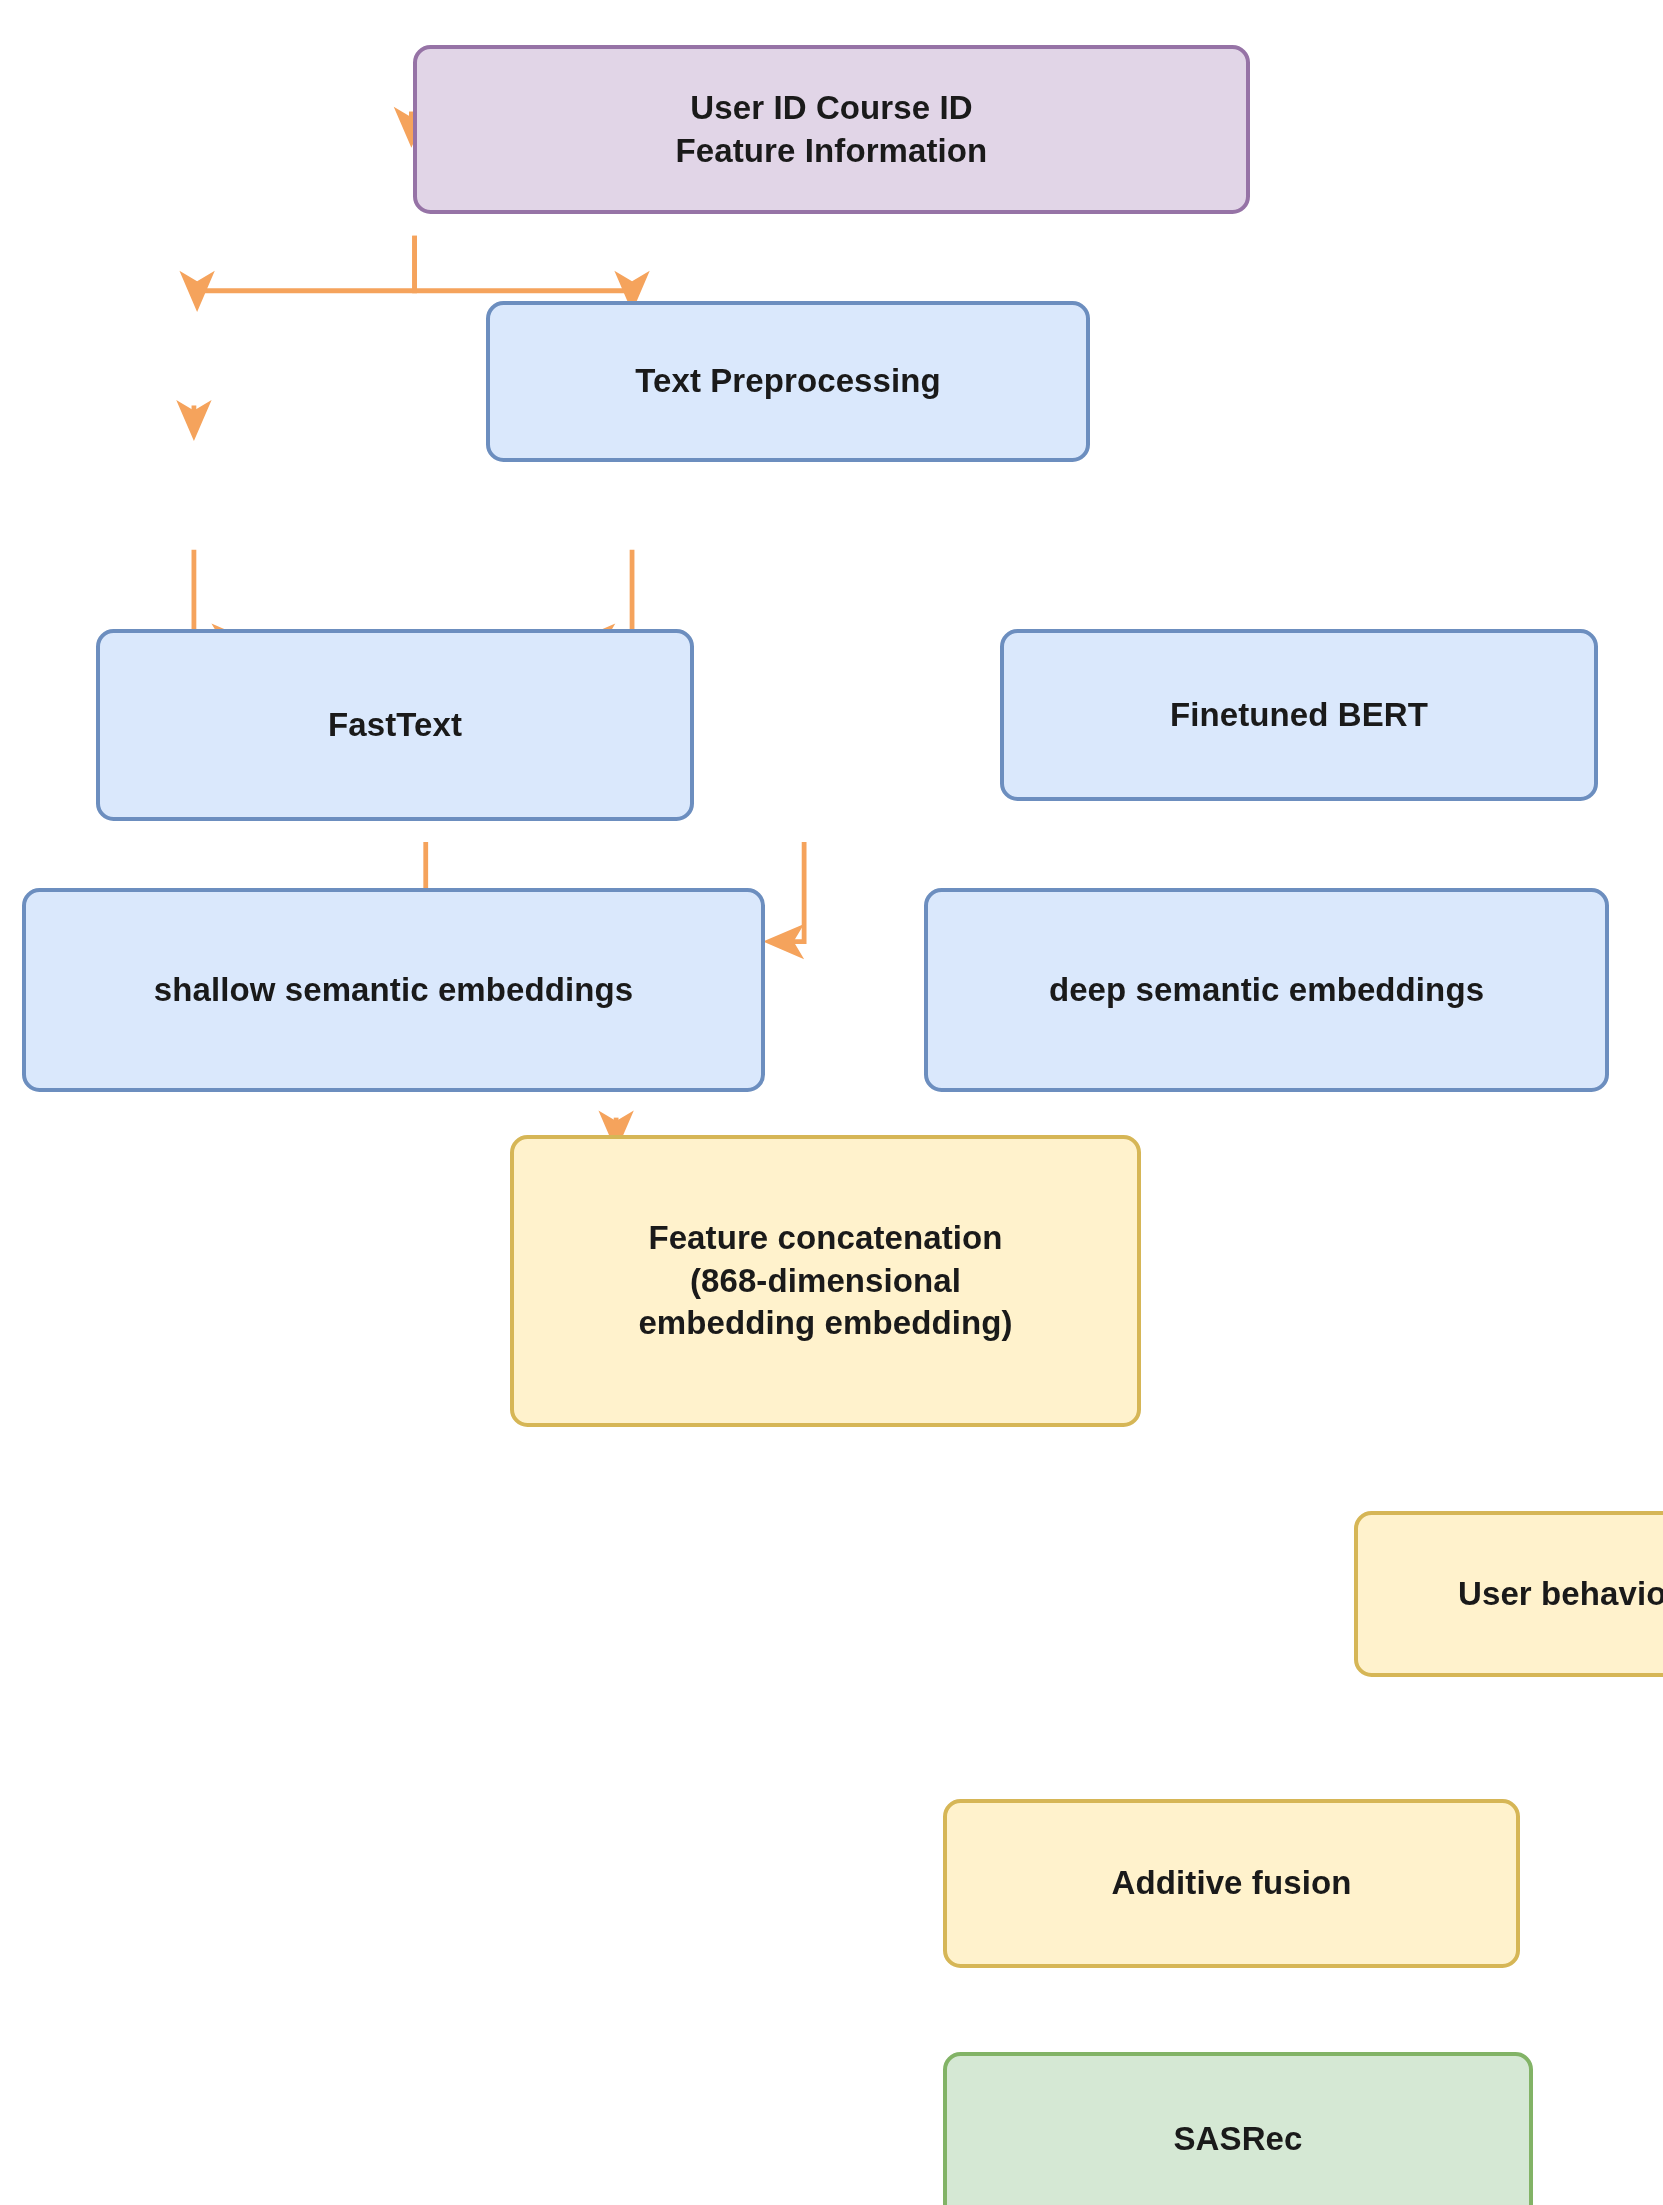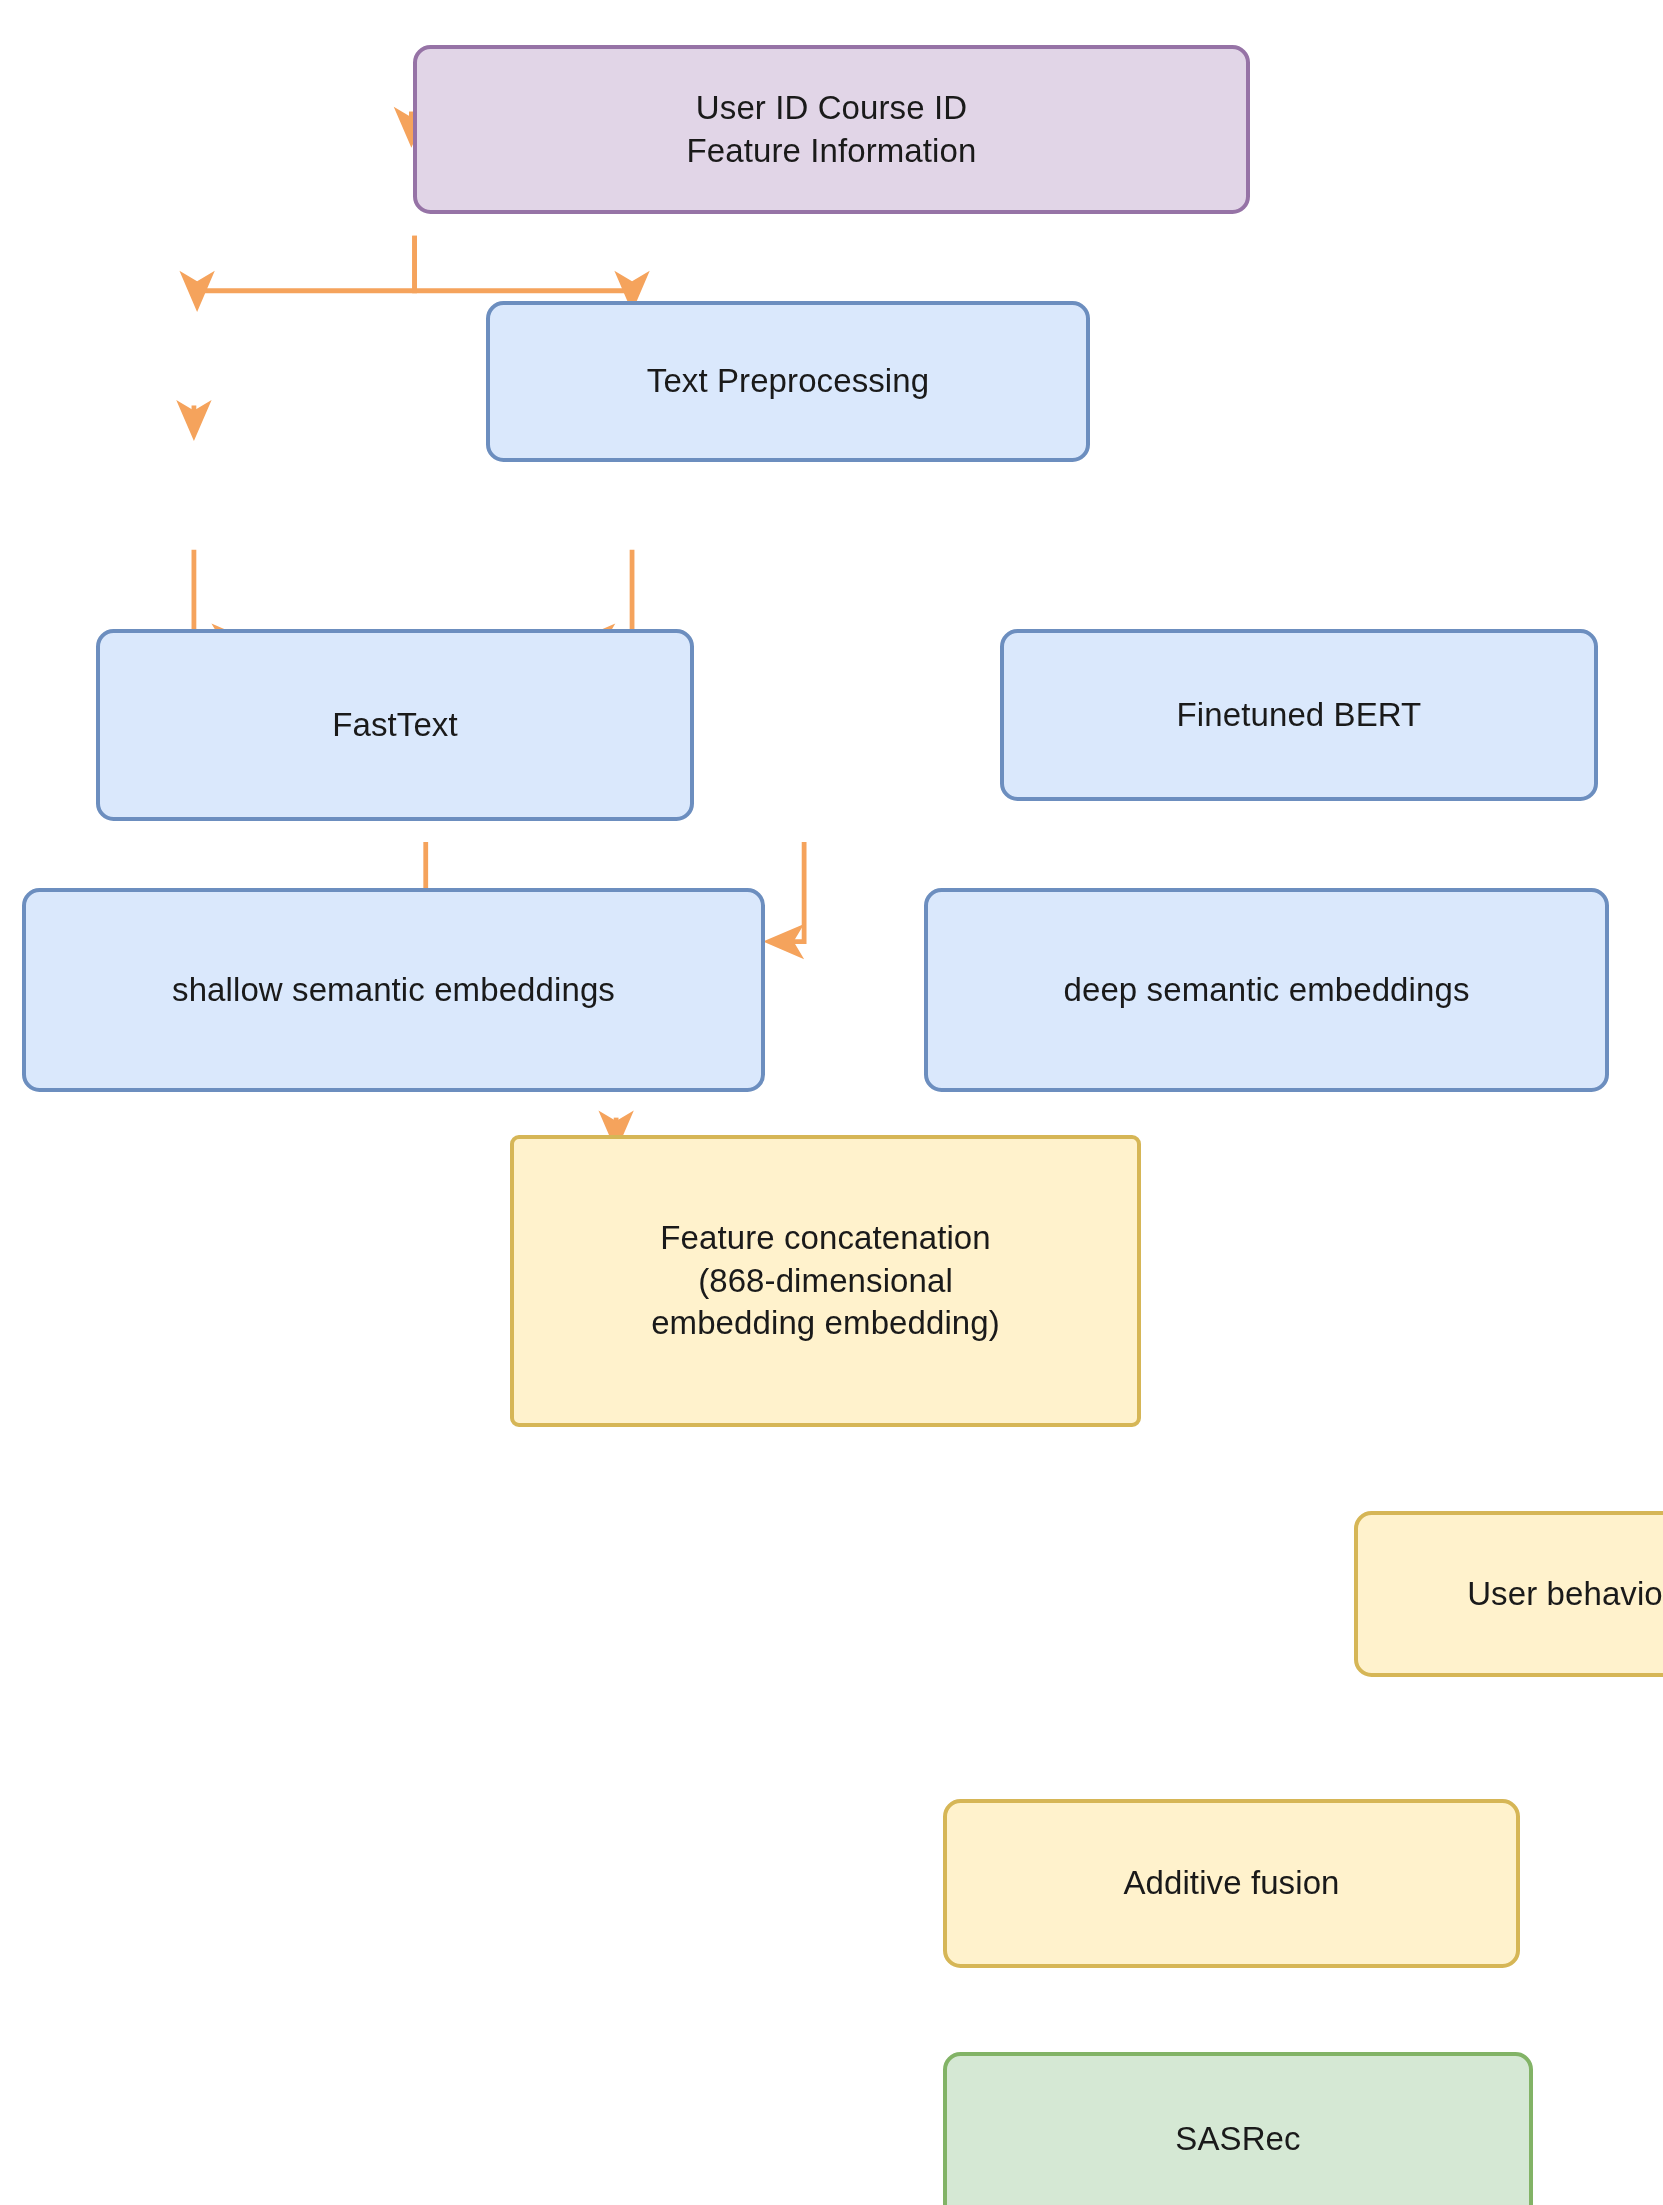--- a/index.html
+++ b/index.html
@@ -33,21 +33,21 @@
     border-style: solid;
     border-width: 4px;
     border-radius: 17.5px;
     color: #1a1a1a;
     font-size: 33px;
     line-height: 1.30;
     letter-spacing: 0.1px;
     padding: 3.2px 9.6px;
   }
   .node .label { display: block; width: 100%; }
-  .node .label .ln { display: block; }
+  .node .label .ln { display: block; font-weight: bold; }
 
   .n-purple { background: #e1d5e7; border-color: #9673a6; }
   .n-blue   { background: #dae8fc; border-color: #6c8ebf; }
   .n-yellow { background: #fff2cc; border-color: #d6b656; }
   .n-green  { background: #d5e8d4; border-color: #82b366; }
 </style>
 </head>
 <body>
 
 <div id="canvas">
@@ -116,21 +116,21 @@
       <span class="ln">shallow semantic embeddings</span>
     </span>
   </div>
 
   <div class="node n-blue" style="left:924px;top:888px;width:685px;height:204px;">
     <span class="label">
       <span class="ln">deep semantic embeddings</span>
     </span>
   </div>
 
-  <div class="node n-yellow" style="left:510px;top:1135px;width:631px;height:292px;border-radius:9px;">
+  <div class="node n-yellow" style="left:510px;top:1135px;width:631px;height:292px;">
     <span class="label">
       <span class="ln">Feature concatenation</span>
       <span class="ln">(868-dimensional</span>
       <span class="ln">embedding embedding)</span>
     </span>
   </div>
 
 
   <div class="node n-yellow" style="left:1354px;top:1511px;width:507px;height:166px;">
     <span class="label">

